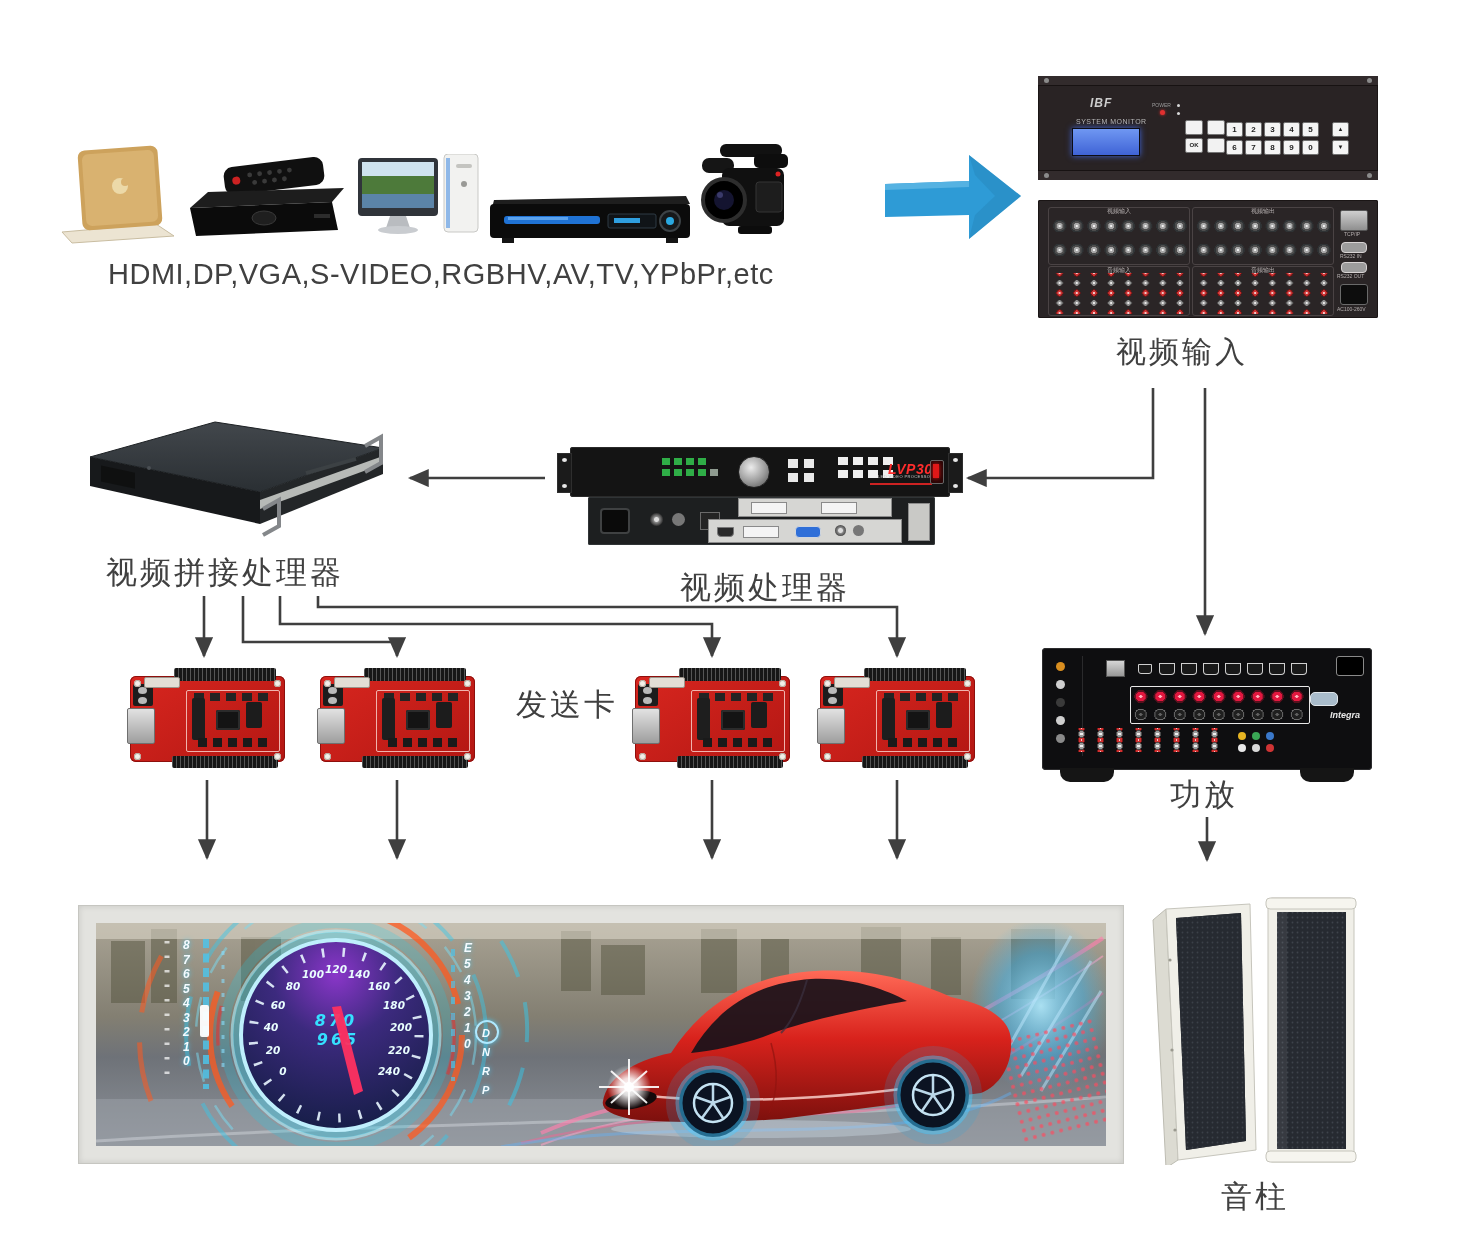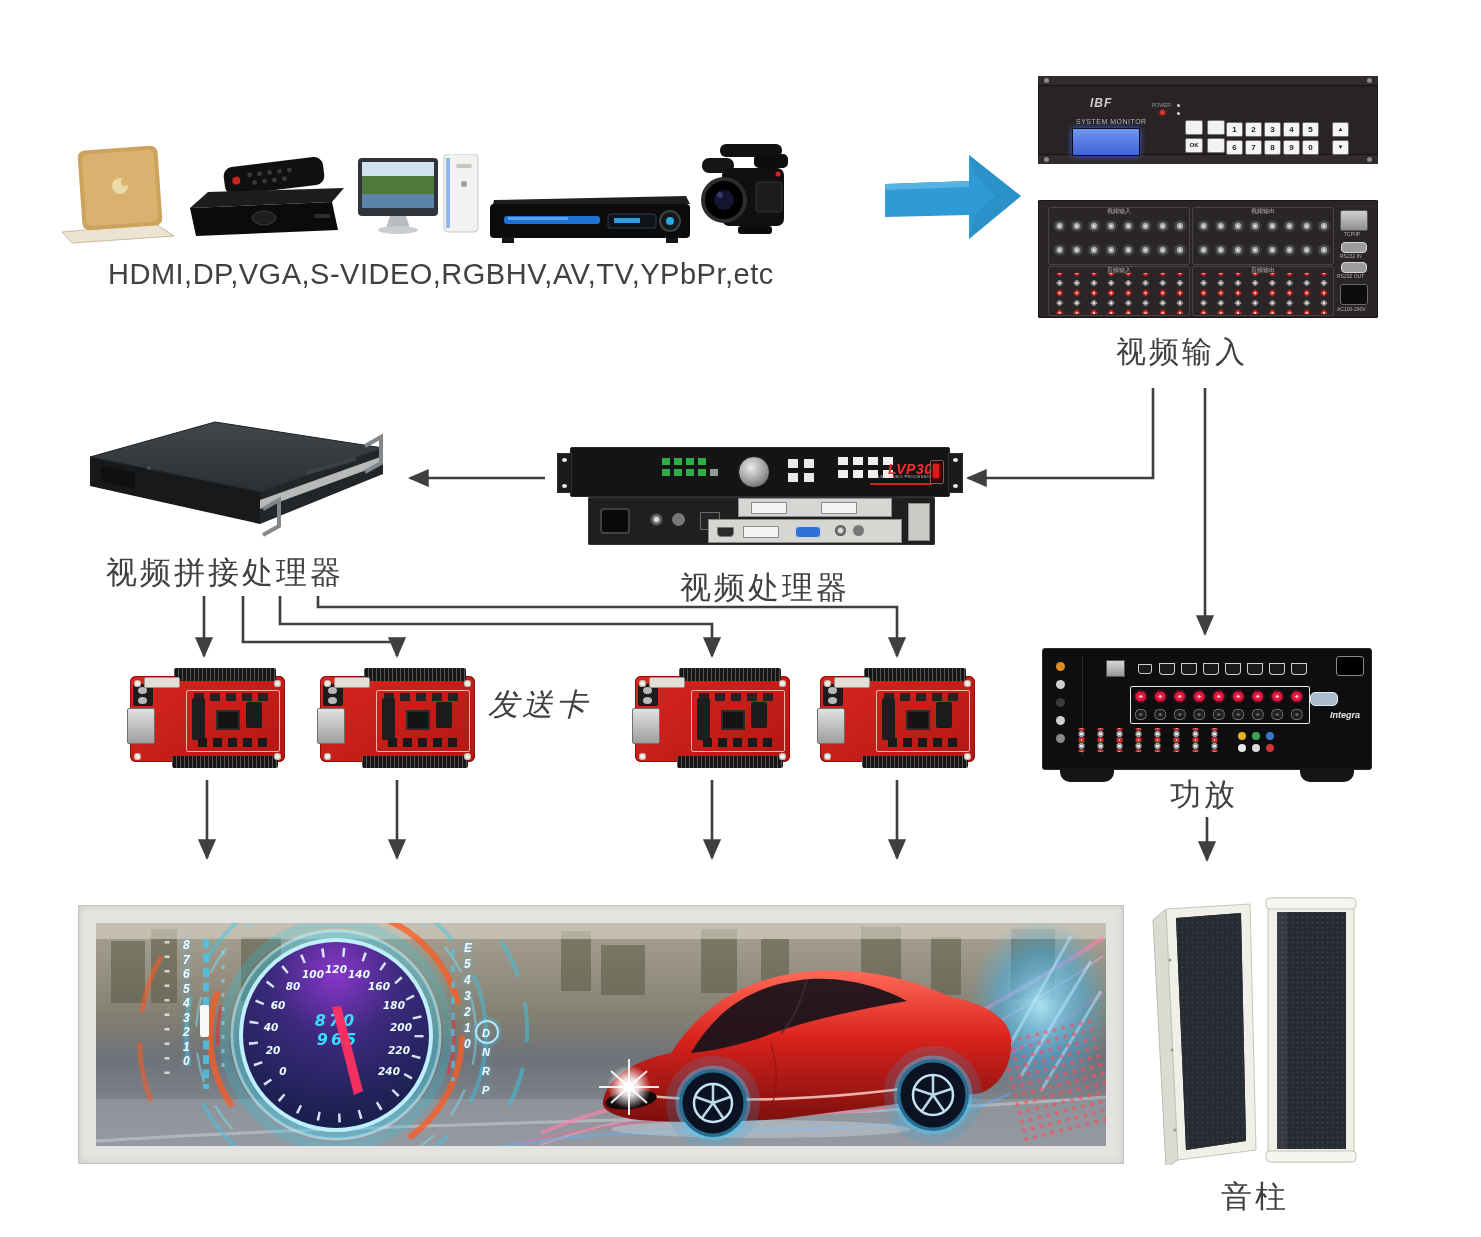--- a/index.html
+++ b/index.html
@@ -3,21 +3,21 @@
 <meta charset="utf-8">
 <style>
   html,body{margin:0;padding:0;background:#ffffff;}
   body{font-family:"Liberation Sans","DejaVu Sans",sans-serif;}
   .canvas{position:relative;width:1481px;height:1237px;background:#ffffff;overflow:hidden;}
   .abs{position:absolute;}
   .lbl{position:absolute;color:#404040;font-family:"Liberation Sans","DejaVu Sans",sans-serif;white-space:nowrap;}
   .lbl-cn{font-size:31px;letter-spacing:3px;font-weight:400;}
   svg{display:block;}
   
-  .matrix-front{left:1038px;top:76px;width:340px;height:88px;background:#292324;border-radius:2px;box-shadow:inset 0 0 0 1px #1a1515;}
+  .matrix-front{left:1038px;top:76px;width:340px;height:104px;background:#292324;border-radius:2px;box-shadow:inset 0 0 0 1px #1a1515;}
   .rack-strip{position:absolute;left:0;width:100%;height:9px;background:#322b2c;border-bottom:1px solid #171212;}
   .rack-strip.bot{bottom:0;border-bottom:none;border-top:1px solid #171212;}
   .screw{position:absolute;width:5px;height:5px;border-radius:50%;background:#8b8b8b;}
   .mx-brand{position:absolute;left:52px;top:20px;color:#cdcdcd;font-size:12px;font-style:italic;font-weight:bold;letter-spacing:1px;}
   .mx-sys{position:absolute;left:38px;top:42px;color:#b9b9b9;font-size:7px;letter-spacing:.5px;}
   .mx-lcd{position:absolute;left:34px;top:52px;width:66px;height:26px;background:linear-gradient(180deg,#6f97f2,#3f63d6);border:1px solid #0d0d14;box-shadow:0 0 6px #3f63d6;}
   .mx-pwr{position:absolute;left:114px;top:26px;color:#9a9a9a;font-size:5px;}
   .mx-led{position:absolute;left:122px;top:34px;width:5px;height:5px;border-radius:50%;background:#e03030;box-shadow:0 0 3px #e03030;}
   .mx-ind{position:absolute;left:139px;top:28px;width:3px;height:3px;border-radius:50%;background:#d8d8d8;box-shadow:0 8px 0 #d8d8d8;}
   .mx-btn{position:absolute;width:16px;height:13px;background:#f2f2f2;border-radius:2px;border:1px solid #747474;color:#222;font-size:6px;font-weight:bold;text-align:center;line-height:13px;}
@@ -408,21 +408,21 @@
     <div class="chiprow"></div>
       <div class="chiplong"></div>
       <div class="chipbig"></div>
       <div class="chip2"></div>
       <div class="chiprow2"></div>
     <span class="cscrew" style="left:4px;top:12px;"></span>
       <span class="cscrew" style="right:4px;top:12px;"></span>
     <span class="cscrew" style="left:4px;bottom:8px;"></span>
       <span class="cscrew" style="right:4px;bottom:8px;"></span>
   </div>
-  <div class="lbl lbl-cn" style="left:488px;top:684px;font-style:italic;">发送卡</div>
+  <div class="lbl lbl-cn" style="left:516px;top:684px;">发送卡</div>
 
   <div class="abs amp">
     <div class="amp-foot" style="left:18px;"></div>
       <div class="amp-foot" style="right:18px;"></div>
     <div class="amp-left">
       <span class="amp-dot" style="left:8px;top:6px;background:#d98e1f;box-shadow:0 18px 0 #cfcfcf,0 36px 0 #3a3a3a,0 54px 0 #cfcfcf,0 72px 0 #8a8a8a;"></span>
     </div>
     <div class="amp-eth"></div>
     <div class="amp-hdmirow"></div>
     <div class="amp-spk">

